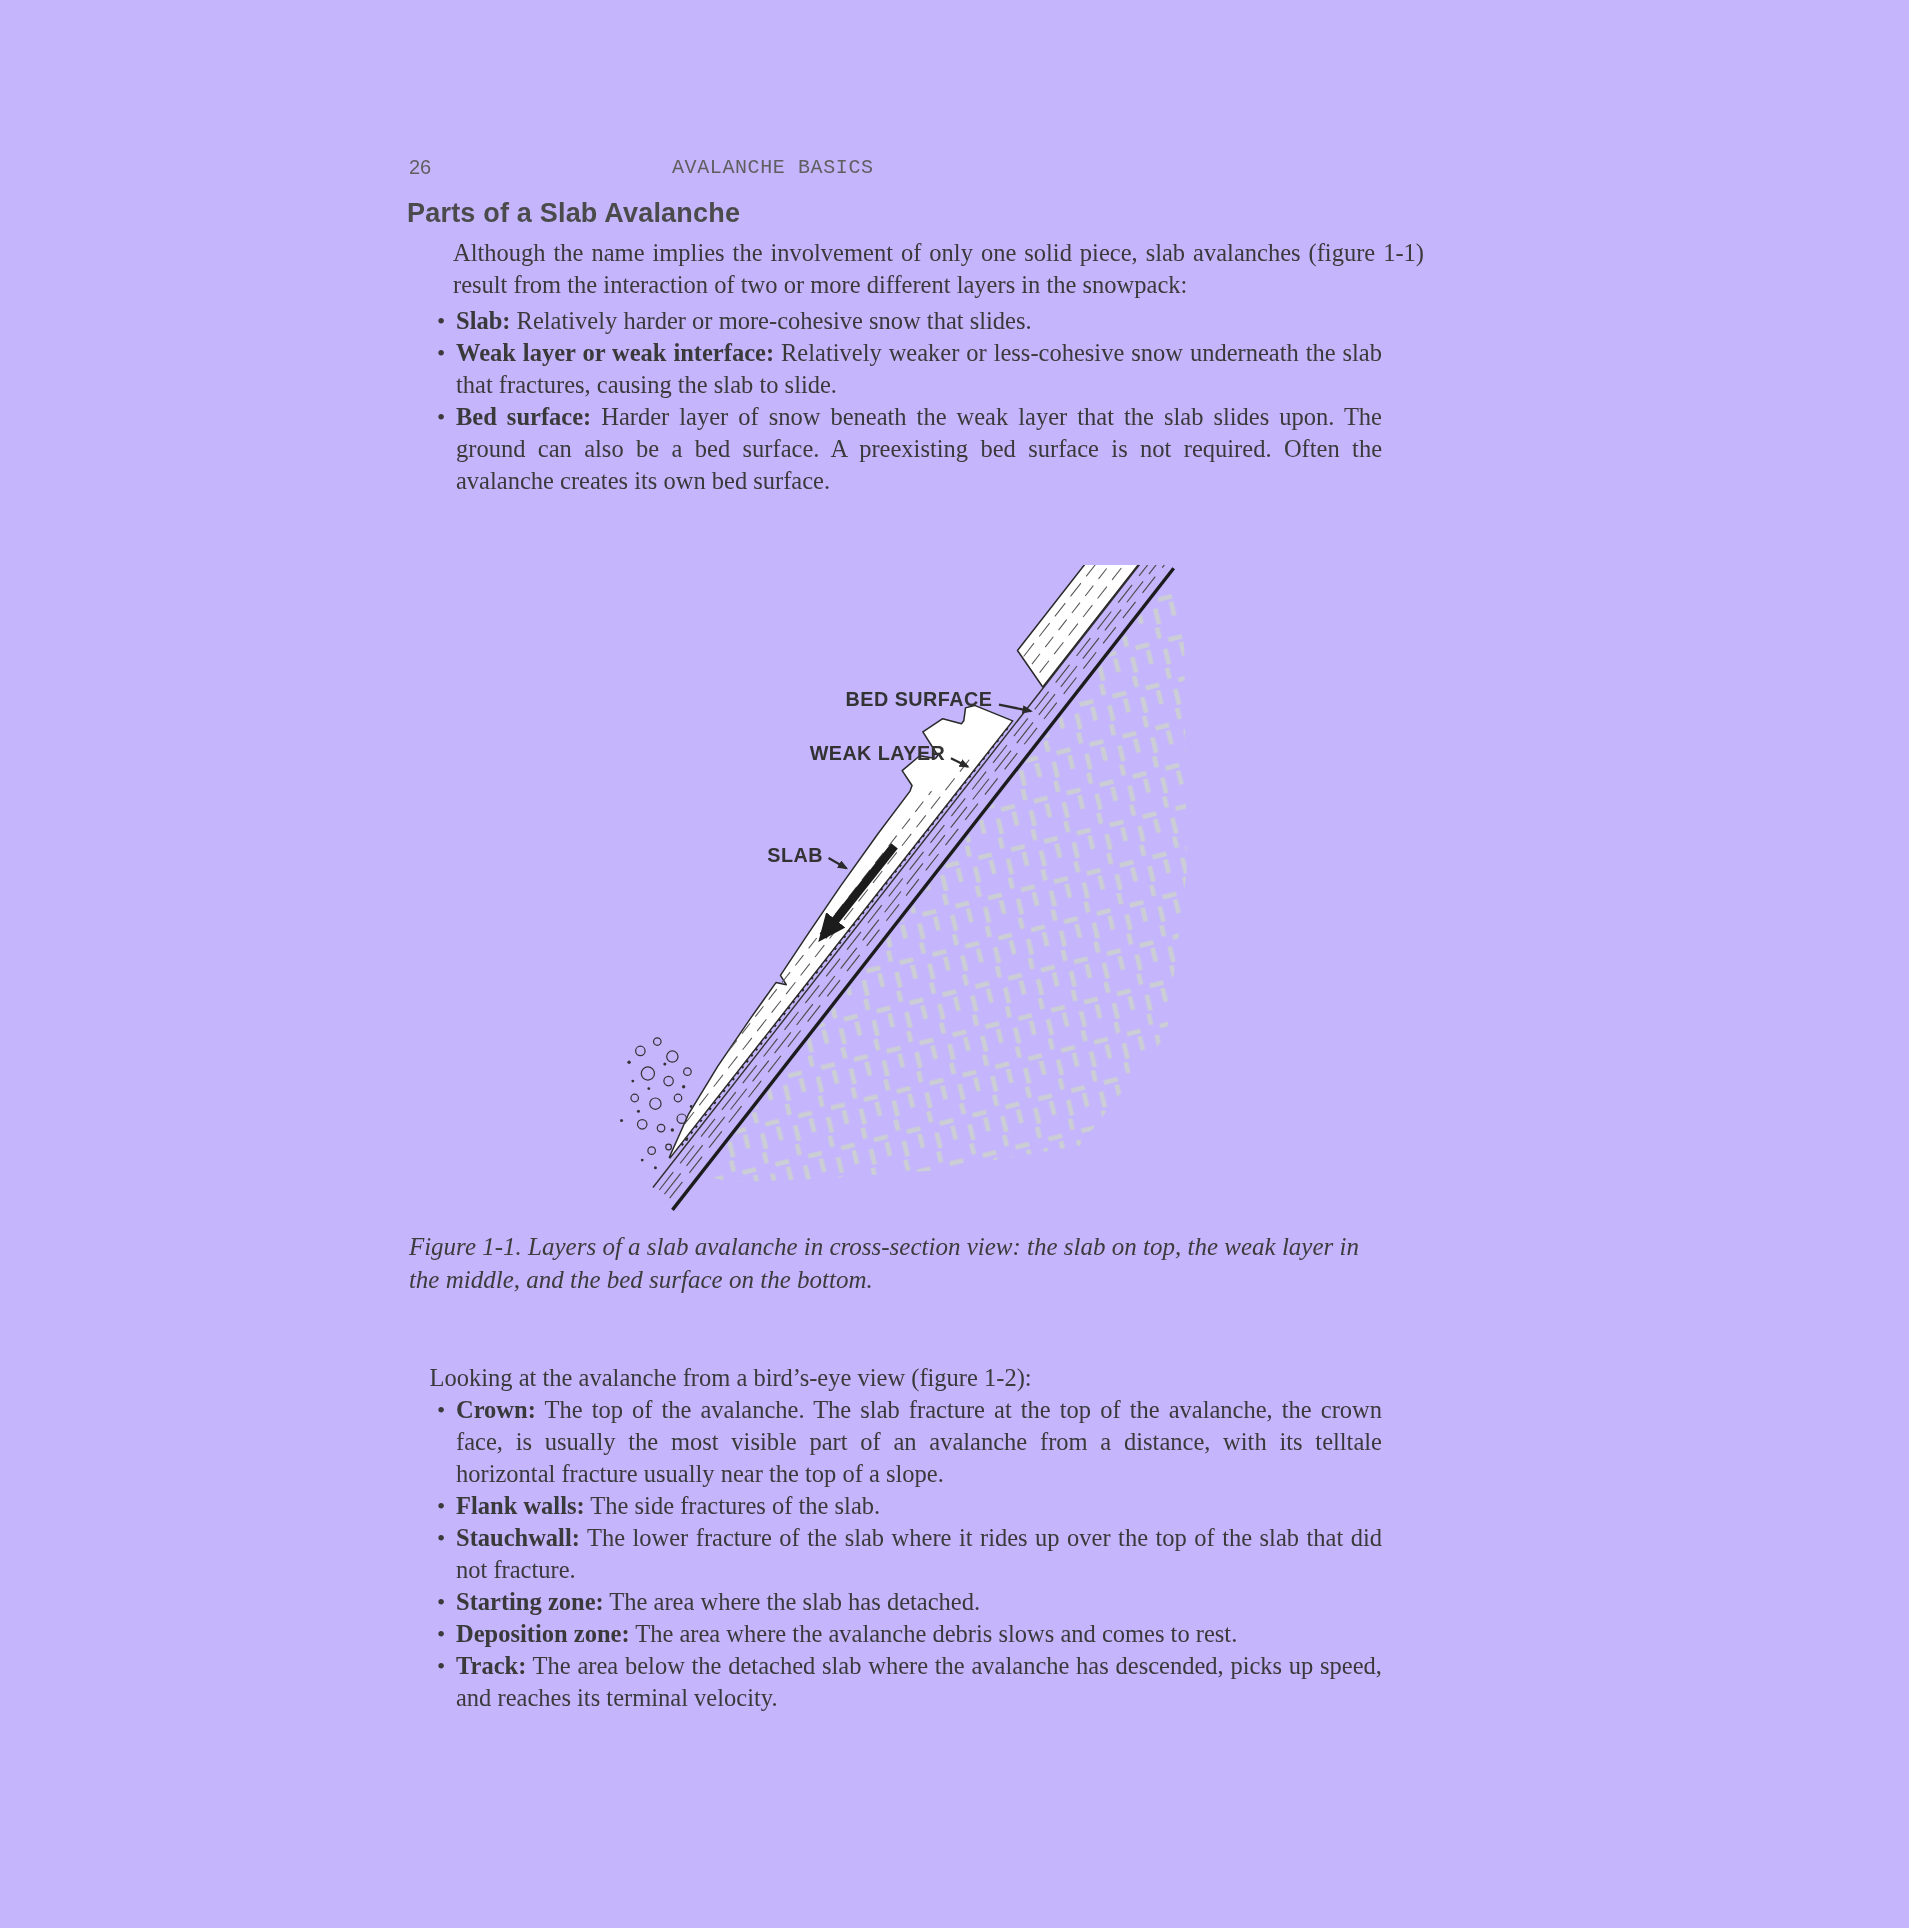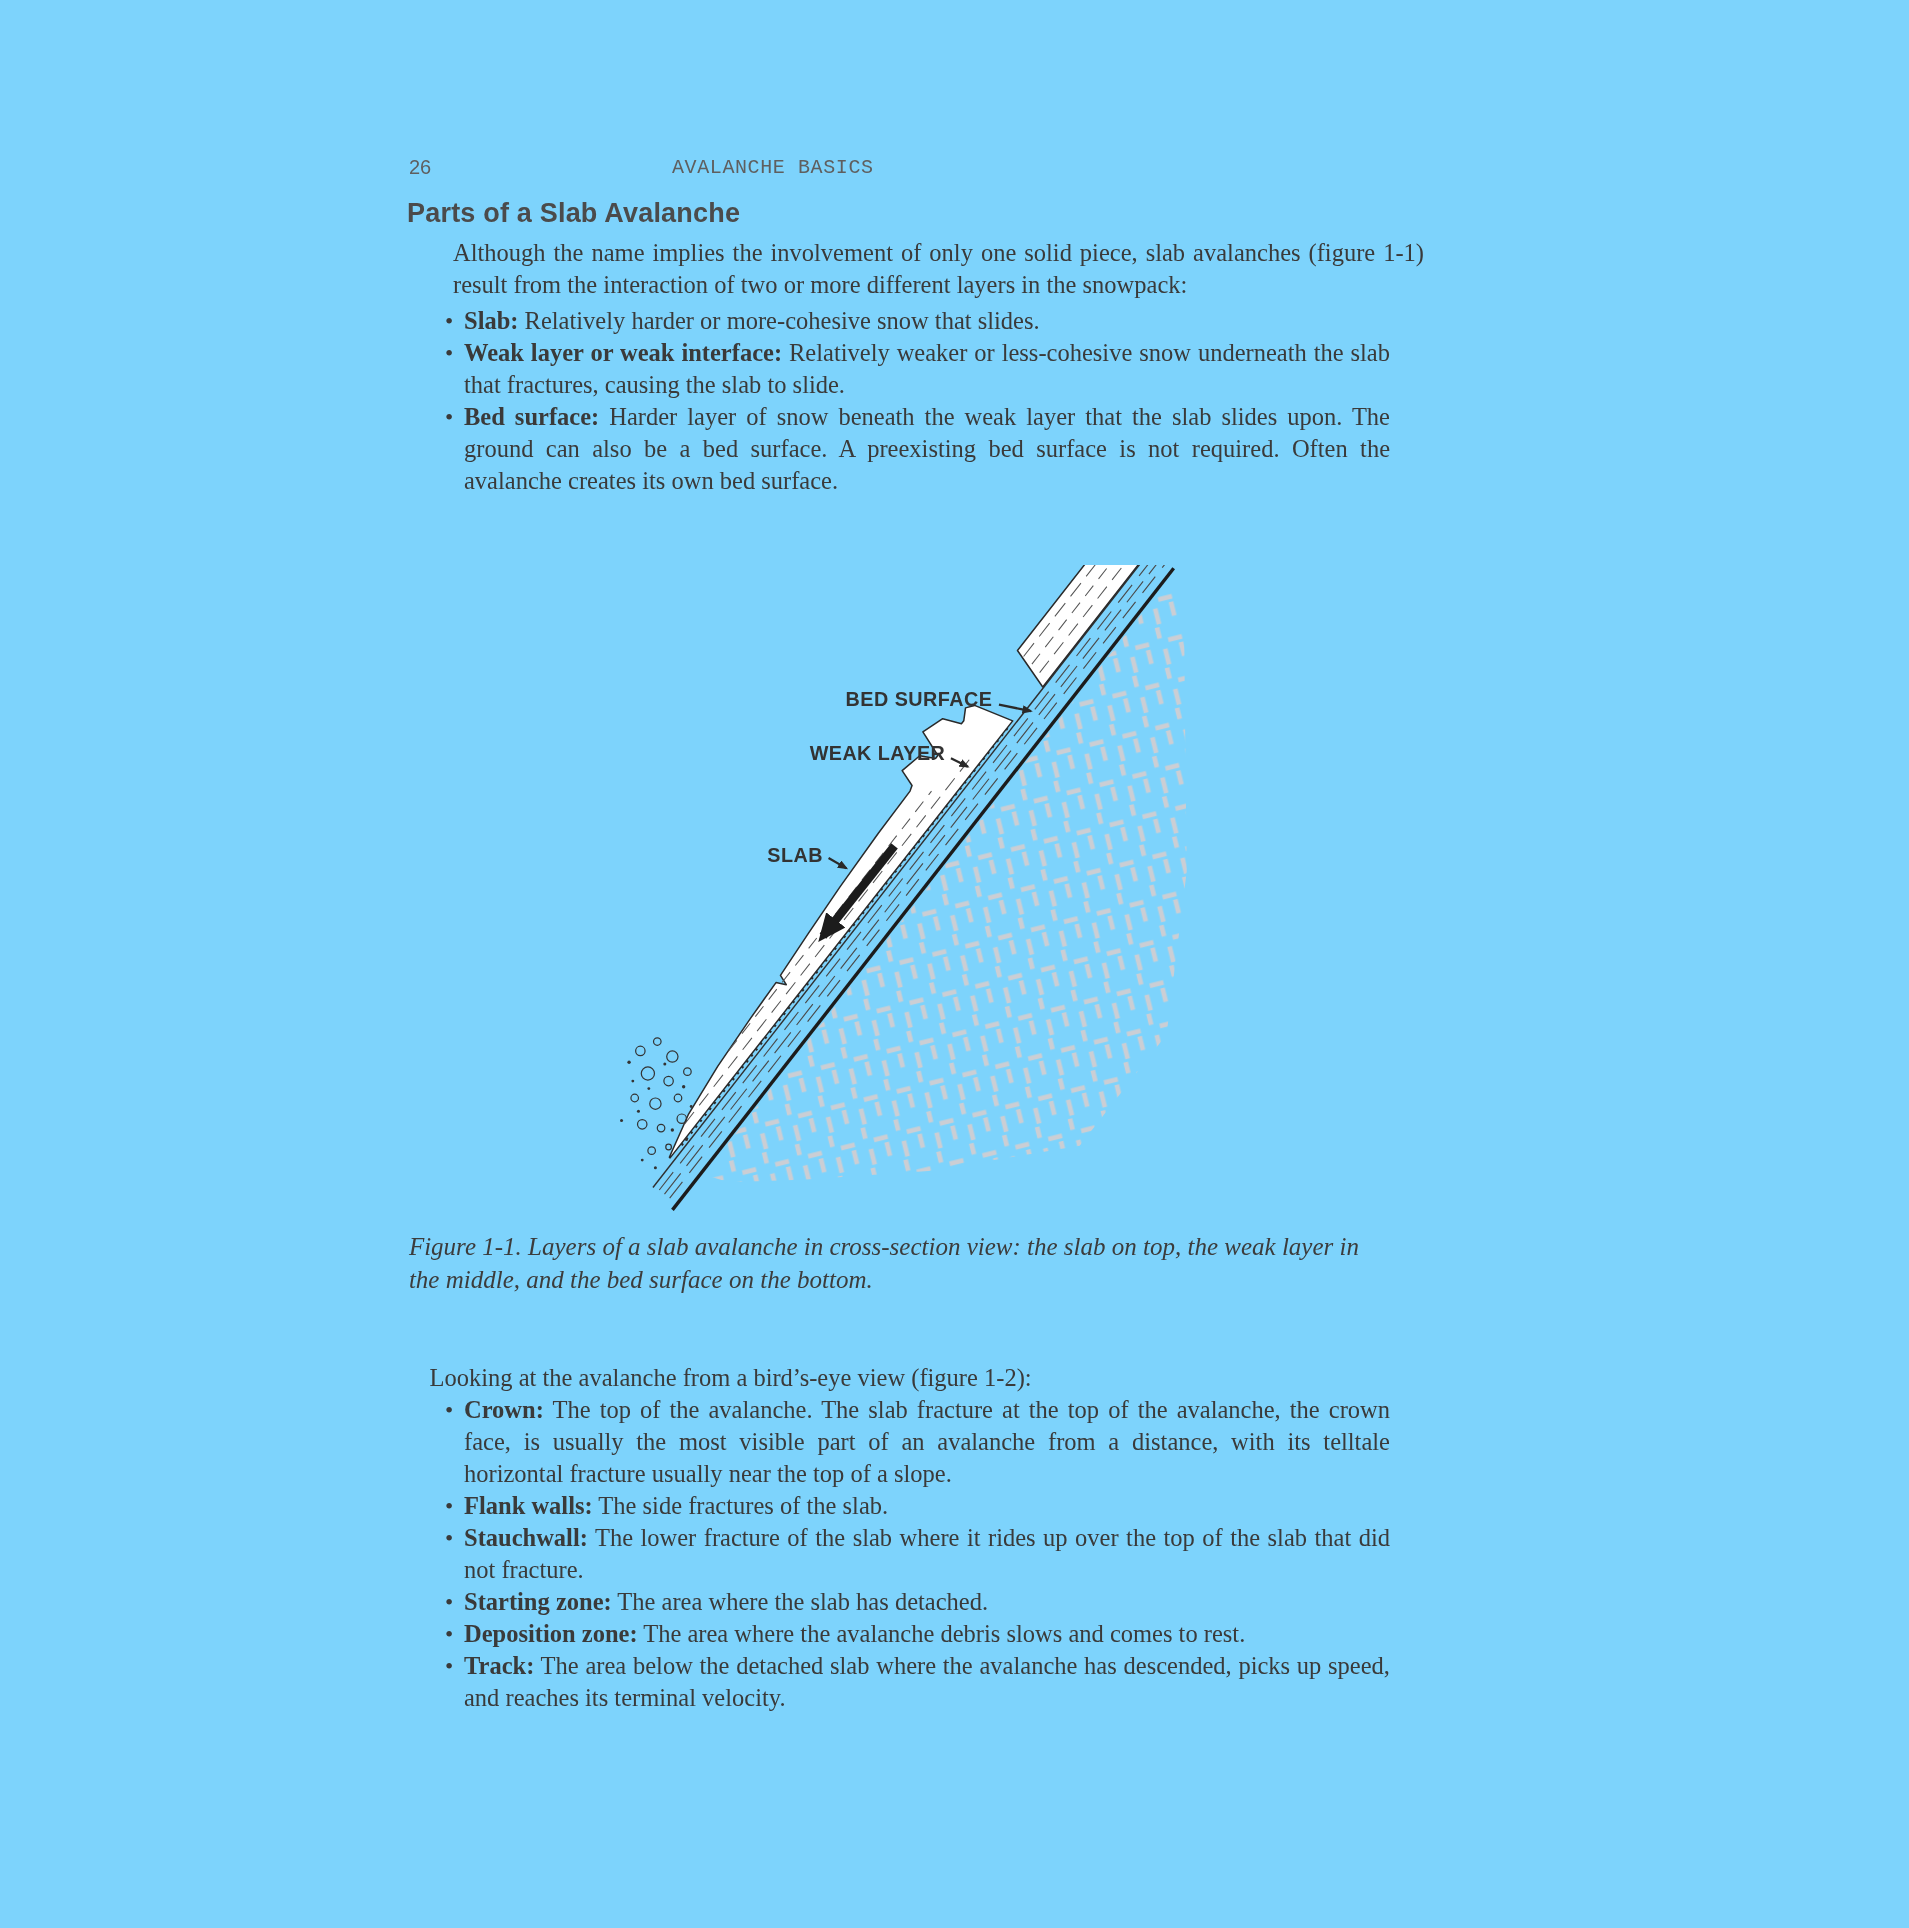--- a/index.html
+++ b/index.html
@@ -1,32 +1,32 @@
 <!DOCTYPE html>
 <html style="font-size:15px"><head>
 <meta charset="utf-8">
 <style>
   html,body{margin:0;padding:0;background:#ffffff;}
-  #canvas{position:relative;width:1910px;height:1928px;background:#7dd3fc;overflow:hidden;
+  #canvas{position:relative;width:1910px;height:1928px;background:#c4b5fd;overflow:hidden;
           font-family:"Liberation Serif", serif;}
   .sheet{position:absolute;left:407px;top:0;width:971px;height:1928px;color:#3a3a3a;}
 
   .folio{position:absolute;top:156px;left:1.9px;font-family:"Liberation Sans",sans-serif;
          font-size:20px;color:#5f5f5f;}
   .running{position:absolute;top:156px;left:265px;font-family:Liberation Mono, monospace;
            font-size:20px;color:#5f5f5f;letter-spacing:0.6px;}
 
   .section-title{position:absolute;top:198px;left:0;margin:0;
            font-family:"Liberation Sans",sans-serif;font-weight:700;font-size:27px;
            color:#4b4b4b;letter-spacing:0.2px;text-align:center;}
 
   .bodytext{font-size:24.5px;line-height:32px;color:#3a3a3a;text-align:justify;margin:0;}
   .intro{position:absolute;top:237px;left:0;width:971px;margin-left:46px;}
 
-  ul.blist{position:absolute;left:12px;margin:0;list-style:none;padding:0 0 0 45px;
+  ul.blist{position:absolute;left:4px;margin:0;list-style:none;padding:0 0 0 45px;
            width:926px;font-size:24.5px;line-height:32px;text-align:justify;color:#3a3a3a;}
   ul.blist li{position:relative;}
   ul.blist li::before{content:"\2022";position:absolute;left:-19px;top:0;font-size:23.5px;color:#3a3a3a;}
   .layers{top:305px;}
   .term{font-weight:700;}
 
   figure.diagram{position:absolute;top:565px;left:143px;margin:0;padding:0;}
   .lbl{font:700 21px "Liberation Sans",sans-serif;fill:#333333;letter-spacing:0.5px;}
 
   .caption{position:absolute;top:1230px;left:1.9px;width:962px;font-style:italic;

